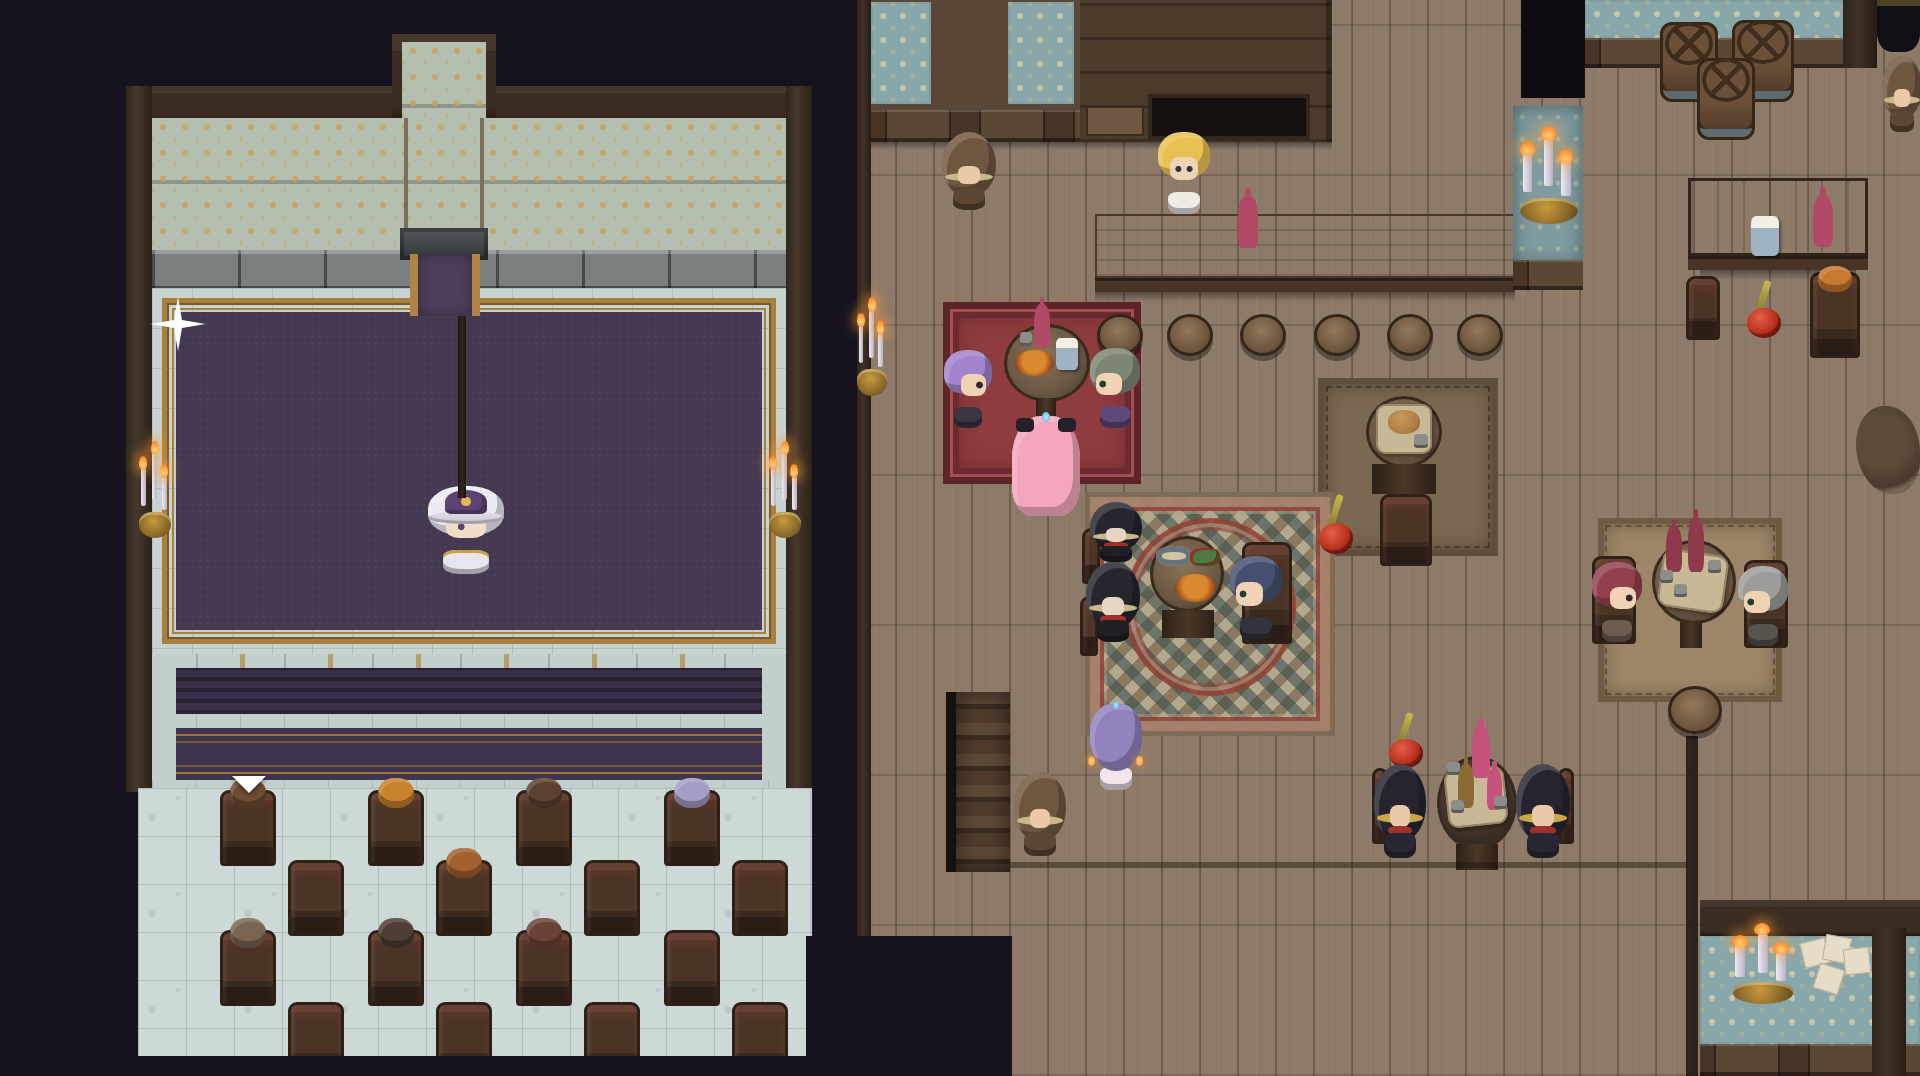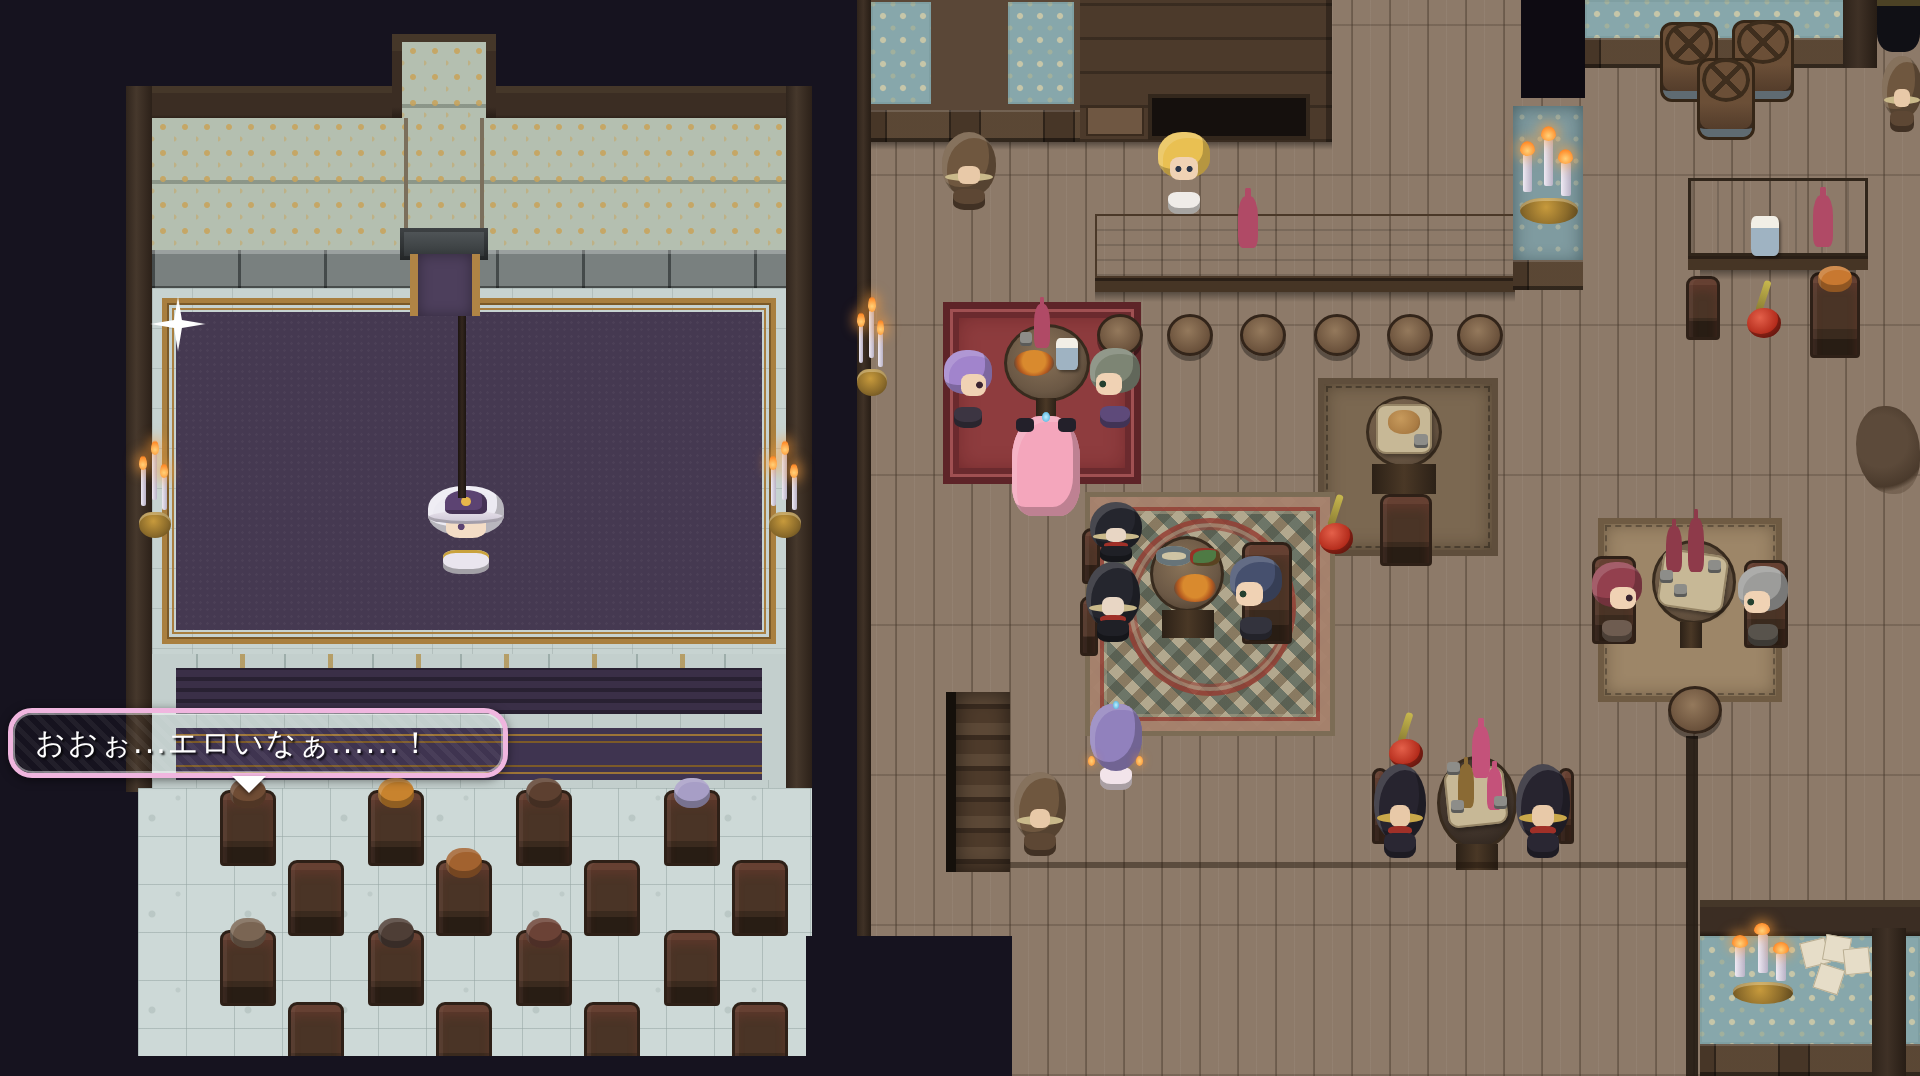--- a/index.html
+++ b/index.html
@@ -257,23 +257,20 @@
     <span style="left:2px;top:4px;width:26px;height:26px;transform:rotate(-14deg);"></span>
     <span style="left:24px;top:0;width:26px;height:26px;transform:rotate(10deg);"></span>
     <span style="left:44px;top:12px;width:26px;height:26px;transform:rotate(-6deg);"></span>
     <span style="left:16px;top:30px;width:26px;height:26px;transform:rotate(18deg);"></span>
   </div>
   <div class="panel-strip" style="left:1700px;top:1044px;width:220px;height:32px;"></div>
   <div class="t-darkwood" style="left:1872px;top:928px;width:34px;height:148px;"></div>
   <div class="void" style="left:806px;top:936px;width:206px;height:140px;"></div>
   <div class="void" style="left:126px;top:1056px;width:686px;height:20px;"></div>
 
-  <div class="dialogue" style="left:8px;top:708px;width:500px;height:70px;">
-    <span style="position:static;">おおぉ...エロいなぁ......！</span>
-  </div>
   <div class="pointer" style="left:232px;top:776px;"></div>
 <div class="chair" style="left: 220px; top: 790px; width: 56px; height: 76px;"></div>
     <div class="head" style="left: 230px; top: 778px; width: 36px; height: 30px; background: rgb(111, 76, 52);"></div>
     <div class="chair" style="left: 368px; top: 790px; width: 56px; height: 76px;"></div>
     <div class="head" style="left: 378px; top: 778px; width: 36px; height: 30px; background: rgb(200, 131, 46);"></div>
     <div class="chair" style="left: 516px; top: 790px; width: 56px; height: 76px;"></div>
     <div class="head" style="left: 526px; top: 778px; width: 36px; height: 30px; background: rgb(93, 64, 48);"></div>
     <div class="chair" style="left: 664px; top: 790px; width: 56px; height: 76px;"></div>
     <div class="head" style="left: 674px; top: 778px; width: 36px; height: 30px; background: rgb(167, 158, 198);"></div>
     <div class="chair" style="left: 288px; top: 860px; width: 56px; height: 76px;"></div>

